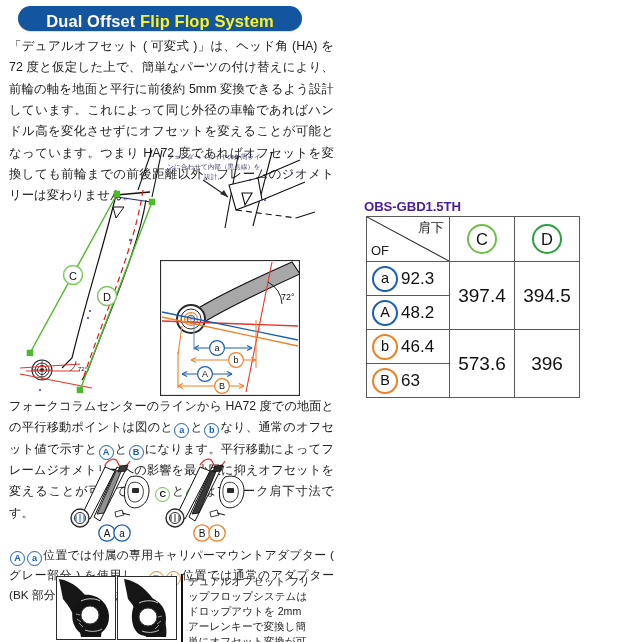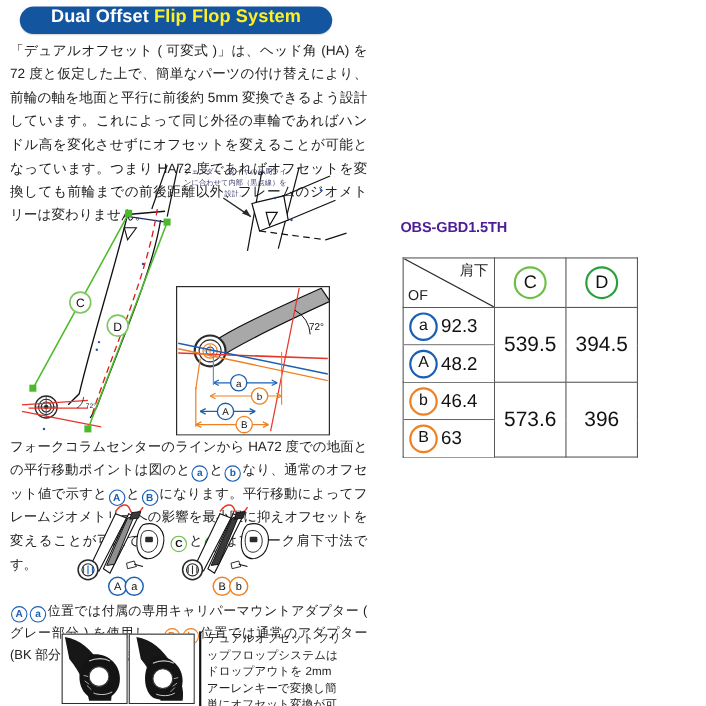--- a/index.html
+++ b/index.html
@@ -15,21 +15,21 @@
   }
   #page { position: relative; width: 642px; height: 642px; }
 
   
   .banner {
     position: absolute;
     left: 18px; top: 6px;
     width: 284px; height: 25px;
     background: #14559f;
     border-radius: 13px;
-    display: flex; align-items: flex-start; justify-content: center;
+    display: flex; align-items: flex-end; justify-content: center;
     box-shadow: 0 1px 1px rgba(0,0,0,.15);
   }
   .banner-txt {
     font-size: 16.5px; font-weight: bold; letter-spacing: .1px;
     white-space: nowrap;
   }
   .banner-txt .w { color: #ffffff; }
   .banner-txt .y { color: #fdf125; }
 
   
@@ -72,21 +72,21 @@
   .tok.green { color: #28a03c; }
   .tok .gl { color: #111; font-weight: bold; }
 
   
   .tbl-title {
     position: absolute; left: 364px; top: 199px;
     font-size: 13.2px; font-weight: bold; color: #4c1d95;
     letter-spacing: -.1px;
   }
   table.spec {
-    position: absolute; left: 366px; top: 234px;
+    position: absolute; left: 366px; top: 216px;
     border-collapse: collapse;
     table-layout: fixed;
   }
   table.spec td {
     border: 1px solid #58595b;
     padding: 0; margin: 0;
     text-align: center; vertical-align: middle;
     font-size: 19px; color: #111;
     background: #fff;
   }
@@ -340,21 +340,21 @@
       </td>
     </tr>
 
     <tr>
       <td class="of-cell dashed-bottom">
         <div class="ofrow">
           <span class="circ blue">a</span>
           <span class="ofval">92.3</span>
         </div>
       </td>
-      <td class="valcell" rowspan="2">539.5</td>
+      <td class="valcell" rowspan="2">397.4</td>
       <td class="valcell" rowspan="2">394.5</td>
     </tr>
     <tr>
       <td class="of-cell">
         <div class="ofrow">
           <span class="circ blue">A</span>
           <span class="ofval">48.2</span>
         </div>
       </td>
     </tr>

